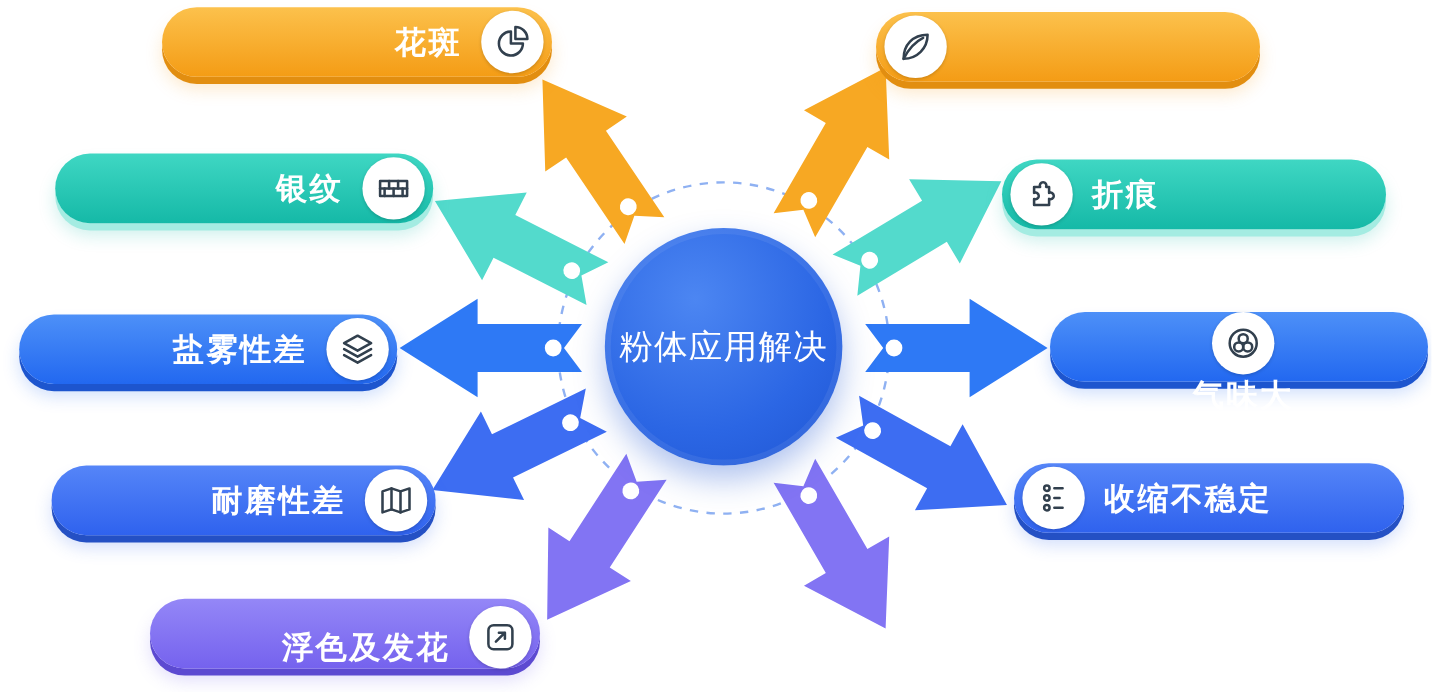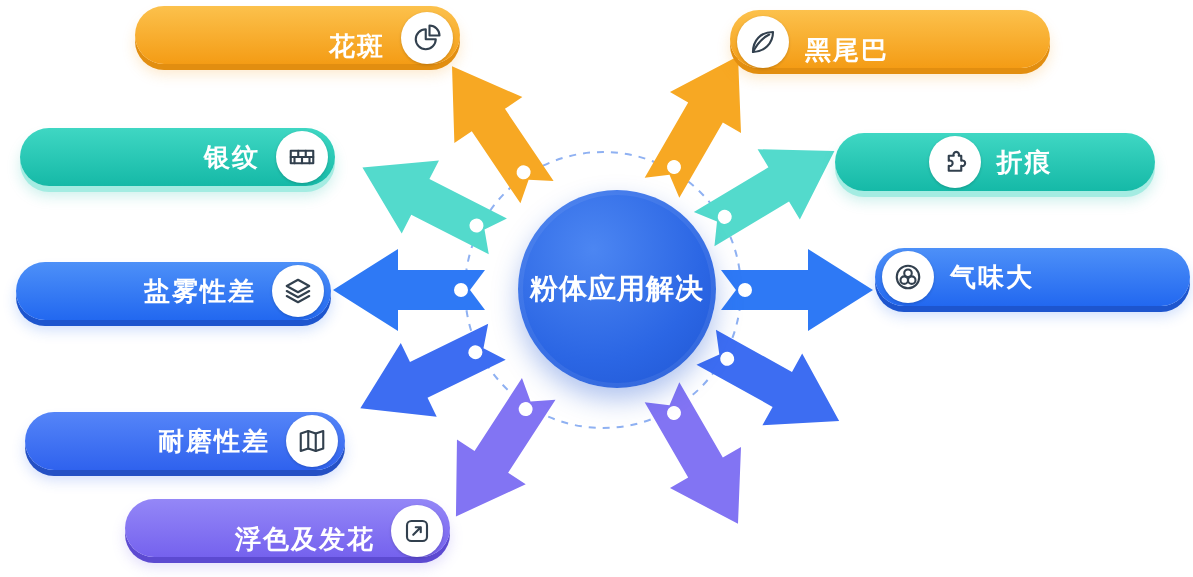--- a/index.html
+++ b/index.html
@@ -12,42 +12,42 @@
   
   .pill { position:absolute; z-index:2; height:58px; border-radius:29px; display:flex; align-items:center;
           color:#fff; font-size:26px; font-weight:bold; letter-spacing:2px; }
   .pill.left  { justify-content:flex-end; padding-right:7px; }
   .pill.right { justify-content:flex-start; padding-left:7px; }
   .pill-label { margin:0 16px; white-space:nowrap; }
   .icon-circle { width:52px; height:52px; border-radius:50%; background:#fff; flex:0 0 auto;
                  display:flex; align-items:center; justify-content:center; box-shadow:0 1px 3px rgba(0,0,0,.18); }
   .icon { width:30px; height:30px; fill:none; stroke:#32404E; stroke-width:1.7; stroke-linecap:round; stroke-linejoin:round; }
 
-  .orange { background:linear-gradient(180deg,#FCC14C,#F49C15); box-shadow:0 6px 0 #E28E10, 0 10px 14px rgba(244,156,21,.22);align-items:flex-end; }
+  .orange { background:linear-gradient(180deg,#FCC14C,#F49C15); box-shadow:0 6px 0 #E28E10, 0 10px 14px rgba(244,156,21,.22); }
   .teal   { background:linear-gradient(180deg,#3FD7C3,#15B9A7); box-shadow:0 6px 0 #A4ECE2, 0 10px 14px rgba(21,185,167,.22); }
   .blue   { background:linear-gradient(180deg,#4D90F8,#2268F0); box-shadow:0 6px 0 #1D55CE, 0 10px 14px rgba(34,104,240,.22); }
   .blue2  { background:linear-gradient(180deg,#5585F8,#2F62EE); box-shadow:0 6px 0 #2450C4, 0 10px 14px rgba(47,98,238,.22); }
   .purple { background:linear-gradient(180deg,#9487F7,#7562EE); box-shadow:0 6px 0 #5C4AD1, 0 10px 14px rgba(117,98,238,.22);align-items:flex-end; }
 
   #p1 {left:135px; top:6px;   width:325px;}
   #p2 {left:730px; top:10px;  width:320px;}
-  #p3 {left:20px;  top:128px; width:315px;}
-  #p4 {left:835px; top:133px; width:320px;justify-content:center;}
+  #p3 {left:46px;  top:128px; width:315px;}
+  #p4 {left:835px; top:133px; width:320px;}
   #p5 {left:16px;   top:262px; width:315px;}
-  #p6 {left:875px; top:248px; width:315px;}
-  #p7 {left:25px;  top:388px; width:320px;margin-top:24px;}
+  #p6 {left:875px; top:260px; width:315px;flex-direction:column;}
+  #p7 {left:43px;  top:388px; width:320px;}
   #p8 {left:845px; top:386px; width:325px;}
   #p9 {left:125px; top:499px; width:325px;}
   #p10{left:745px; top:497px; width:370px;}
 
   
-  .center-circle { position:absolute; z-index:3; left:518px; top:190px; width:198px; height:198px; border-radius:50%;
+  .center-circle { position:absolute; z-index:3; left:504px; top:190px; width:198px; height:198px; border-radius:50%;
     background:radial-gradient(circle at 38% 30%, #4C86F2, #2B66E4 60%, #1F55D2);
     display:flex; flex-direction:column; align-items:center; justify-content:center;
-    color:#fff; font-size:28px; font-weight:bold; letter-spacing:1px; line-height:1.45; text-align:center;
+    color:#fff; font-size:28px; font-weight:normal; letter-spacing:1px; line-height:1.45; text-align:center;
     box-shadow:0 12px 26px rgba(32,86,210,.35), inset 0 0 0 5px rgba(255,255,255,.07); }
 </style>
 </head>
 <body>
 
 <div class="canvas">
 
   <svg id="connector-svg" width="1193" height="577">
     <circle cx="603" cy="290" r="138" fill="none" stroke="#8FB1F2" stroke-width="2" stroke-dasharray="7 7"></circle>
   <g transform="translate(603 290) rotate(-124)">
@@ -102,21 +102,20 @@
     </span>
   </div>
 
   <div class="pill right orange" id="p2">
     <span class="icon-circle">
       <svg class="icon" viewBox="0 0 24 24">
           <path d="M4 20C4 11 10 4 20 4c0 9-7 16-16 16z"></path>
           <path d="M4 20c3-6 7-11 13-14"></path>
         </svg>
     </span>
-    <span class="pill-label">黑尾巴</span>
   </div>
 
   <div class="pill left teal" id="p3">
     <span class="pill-label">银纹</span>
     <span class="icon-circle">
       <svg class="icon" viewBox="0 0 24 24">
           <path d="M3 7h18v10H3z"></path>
           <path d="M3 12h18"></path>
           <path d="M9 7v5M15 7v5M6 12v5M12 12v5M18 12v5"></path>
         </svg>
@@ -158,20 +157,31 @@
   <div class="pill left blue2" id="p7">
     <span class="pill-label">耐磨性差</span>
     <span class="icon-circle">
       <svg class="icon" viewBox="0 0 24 24">
           <path d="M9 4 3 6v14l6-2 6 2 6-2V4l-6 2z"></path>
           <path d="M9 4v14M15 6v14"></path>
         </svg>
     </span>
   </div>
 
+  <div class="pill right blue2" id="p8">
+    <span class="icon-circle">
+      <svg class="icon" viewBox="0 0 24 24">
+          <circle cx="7.5" cy="5.5" r="1.8"></circle>
+          <circle cx="7.5" cy="12" r="1.8"></circle>
+          <circle cx="7.5" cy="18.5" r="1.8"></circle>
+          <path d="M12.5 5.5H18M12.5 12h3.5M12.5 18.5H18"></path>
+        </svg>
+    </span>
+    <span class="pill-label">收缩不稳定</span>
+  </div>
 
   <div class="pill left purple" id="p9">
     <span class="pill-label">浮色及发花</span>
     <span class="icon-circle">
       <svg class="icon" viewBox="0 0 24 24">
           <rect x="4" y="4" width="16" height="16" rx="3.5"></rect>
           <path d="M9 15l6-6M11 9h4v4"></path>
         </svg>
     </span>
   </div>

